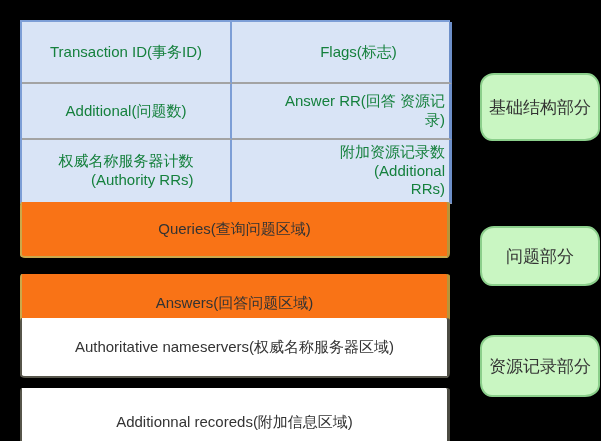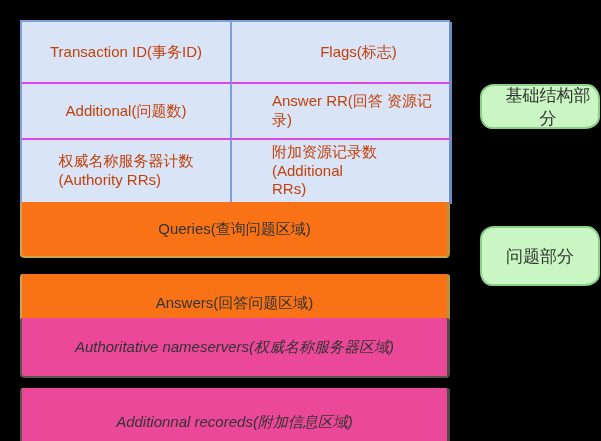--- a/index.html
+++ b/index.html
@@ -26,27 +26,27 @@
     display: grid;
     grid-template-columns: 210px 220px;
     grid-template-rows: 62px 56px 64px;
     border-top: 2px solid #7d9ed6;
     border-left: 2px solid #7d9ed6;
     box-sizing: border-box;
   }
   .hcell {
     background: #d9e4f6;
     border-right: 2px solid #7d9ed6;
-    border-bottom: 2px solid #d946ef;
+    border-bottom: 2px solid #a3a3a3;
     box-sizing: border-box;
     display: flex;
     align-items: center;
     justify-content: center;
-    text-align: left;
-    color: #c2410c;
+    text-align: right;
+    color: #15803d;
     font-size: 15px;
     line-height: 1.25;
     white-space: pre-line;
     padding: 2px 4px;
   }
   .hcell.col2 { border-right: 3px solid #6d8fc9; padding-left: 40px; }
   
   .wrow {
     position: absolute;
     left: 20px;
@@ -60,25 +60,24 @@
     font-size: 15px;
     border-radius: 2px 4px 3px 5px / 4px 2px 5px 3px;
   }
   .wrow.query {
     background: #f97316;
     border: 2px solid #c9a84c;
     border-top: 0;
     border-right: 3px solid #b8953a;
   }
   .wrow.record {
-    background: #ec4899;
+    background: #ffffff;
     border: 2px solid #57564b;
     border-top: 0;
     border-right: 3px solid #4c4b42;
-    font-style: italic;
   }
   #row-queries  { top: 202px; height: 56px; }
   #row-answers  { top: 274px; height: 60px; border-bottom: 2px solid #57564b; }
   #row-auth     { top: 318px; height: 60px; }
   #row-add      { top: 378px; height: 75px; border-bottom: 6px solid #ec4899; margin-top: 10px; }
   
   .side-label {
     position: absolute;
     left: 480px;
     width: 120px;
@@ -86,21 +85,21 @@
     background: #c9f6c2;
     border: 2px solid #8bcf8b;
     border-radius: 14px 13px 15px 12px / 13px 15px 12px 14px;
     display: flex;
     align-items: center;
     justify-content: center;
     text-align: center;
     color: #333333;
     font-size: 17px;
   }
-  #side-label-basic    { top: 84px;  height: 45px; padding-left: 16px; }
+  #side-label-basic    { top: 73px;  height: 68px; }
   #side-label-question { top: 226px; height: 60px; }
   #side-label-resource { top: 335px; height: 62px; }
 </style>
 </head>
 <body>
 
 <div class="stage">
 
   <div class="header-grid">
     <div class="hcell">Transaction ID(事务ID)</div>
@@ -113,14 +112,15 @@
 RRs)</div>
   </div>
 
   <div class="wrow query" id="row-queries">Queries(查询问题区域)</div>
   <div class="wrow query" id="row-answers">Answers(回答问题区域)</div>
   <div class="wrow record" id="row-auth">Authoritative nameservers(权威名称服务器区域)</div>
   <div class="wrow record" id="row-add">Additionnal recoreds(附加信息区域)</div>
 
   <div class="side-label" id="side-label-basic">基础结构部分</div>
   <div class="side-label" id="side-label-question">问题部分</div>
+  <div class="side-label" id="side-label-resource">资源记录部分</div>
 
 </div>
 
 </body></html>

